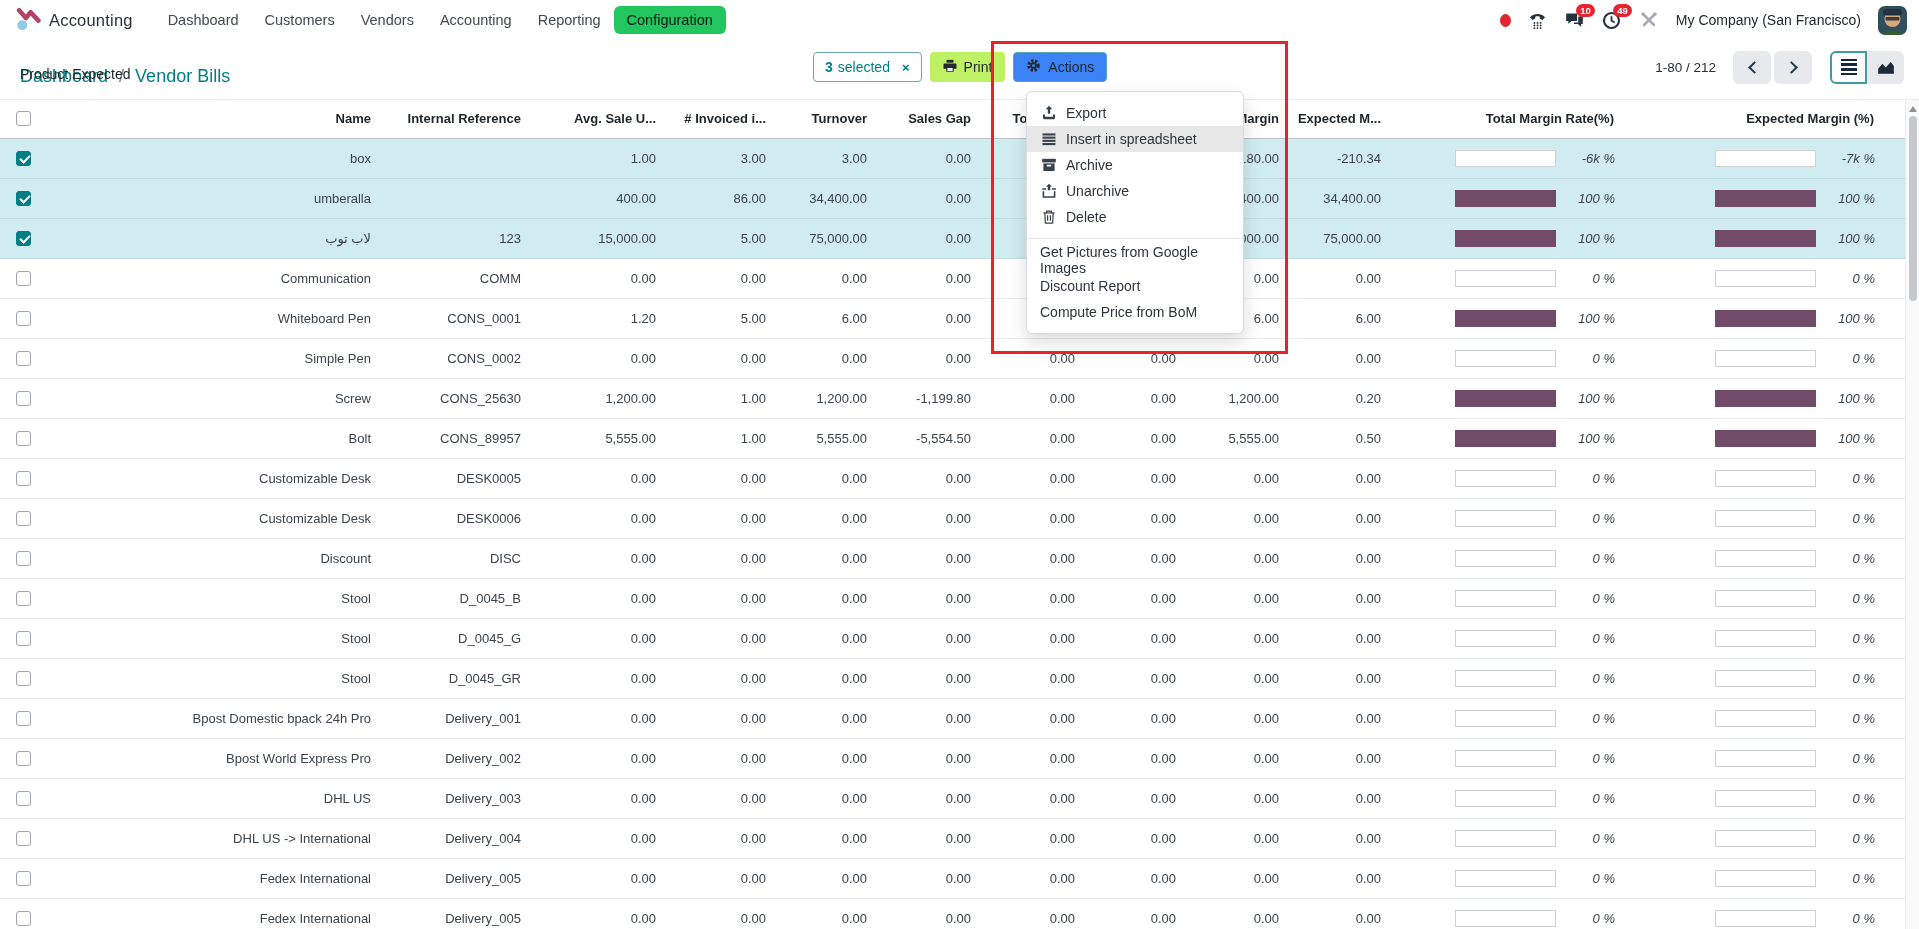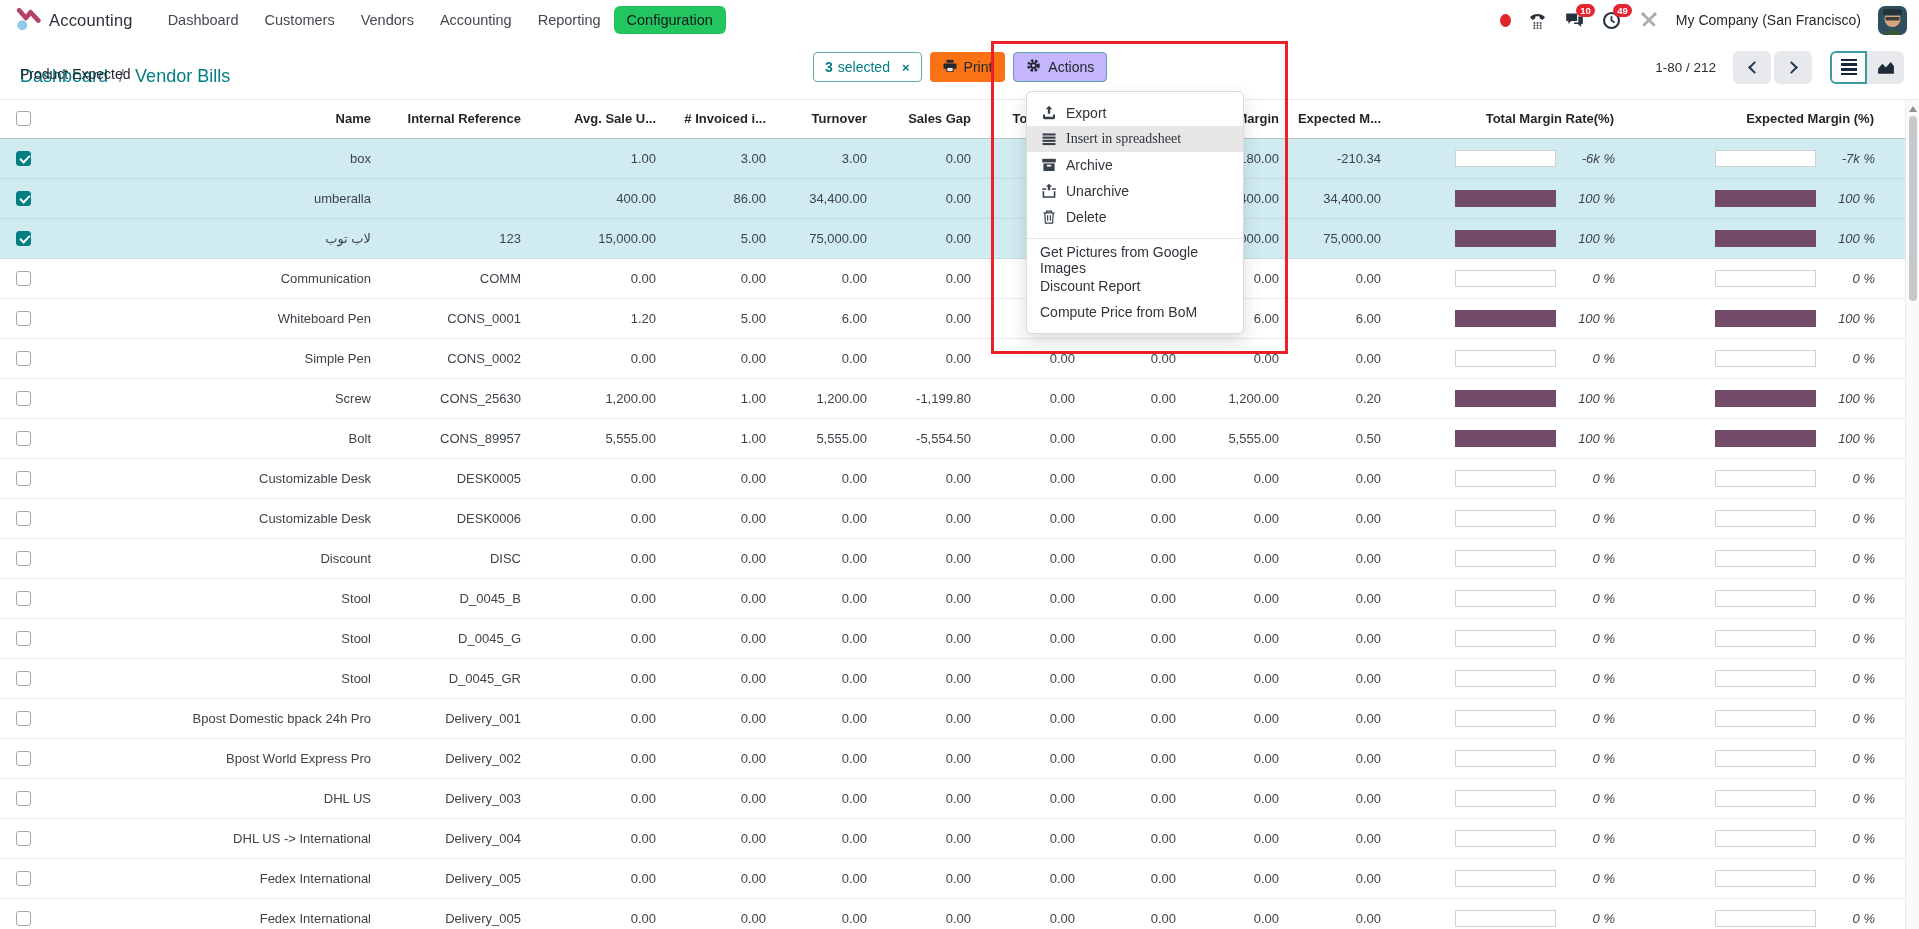--- a/index.html
+++ b/index.html
@@ -27,22 +27,22 @@
   .controlbar { position:absolute; left:0; top:40px; width:1919px; height:60px; background:#fff; border-bottom:1px solid #ececee; }
   .breadcrumb { position:absolute; left:20px; top:26px; font-size:18px; white-space:nowrap; }
   .breadcrumb a { color:#017e84; text-decoration:none; cursor:pointer; }
   .crumb-sep { color:#7a828a; margin:0 6px; }
   .view-title { position:absolute; left:20px; top:26px; font-size:14px; color:#23272b; }
 
   .center-controls { position:absolute; left:813px; top:12px; display:flex; align-items:center; gap:8px; height:30px; }
   .chip { display:flex; align-items:center; height:30px; padding:0 11px; border:1px solid #66a9ad; border-radius:4px; background:#fff; color:#017e84; font-size:14px; cursor:pointer; }
   .chip b { font-weight:700; margin-right:5px; }
   .chip .x { margin-left:12px; font-weight:700; font-size:13px; cursor:pointer; }
-  .btn { display:flex; align-items:center; gap:7px; height:30px; padding:0 12px; border-radius:4px; background:#f97316; color:#23272f; font-size:14px; cursor:pointer; border:1px solid transparent; white-space:nowrap; }
-  .btn.actions { background:#c4b5fd; border:1px solid #5ba6ab; }
+  .btn { display:flex; align-items:center; gap:7px; height:30px; padding:0 12px; border-radius:4px; background:#bef264; color:#23272f; font-size:14px; cursor:pointer; border:1px solid transparent; white-space:nowrap; }
+  .btn.actions { background:#3b82f6; border:1px solid #5ba6ab; }
 
   .pager-zone { position:absolute; right:15px; top:10px; display:flex; align-items:center; height:34px; }
   .pager-text { font-size:13.5px; color:#2a2f35; margin-right:14px; cursor:pointer; }
   .pg-btn { width:38px; height:33px; background:#e7e9ed; border-radius:6px; display:flex; align-items:center; justify-content:center; cursor:pointer; margin-left:3px; }
   .chev { width:9px; height:9px; border-top:2px solid #1f3a4d; border-right:2px solid #1f3a4d; }
   .chev.left { transform:rotate(-135deg); margin-left:4px; }
   .chev.right { transform:rotate(45deg); margin-right:4px; }
   .switcher { display:flex; margin-left:18px; }
   .sw-btn { width:37px; height:33px; display:flex; align-items:center; justify-content:center; cursor:pointer; background:#e7e9ed; }
   .sw-btn.list { background:#fff; border:2px solid #3e9ba0; border-radius:6px 0 0 6px; }
@@ -64,21 +64,21 @@
   .cb.checked::after { content:""; position:absolute; left:3px; top:3.5px; width:8px; height:4px; border-left:2px solid #fff; border-bottom:2px solid #fff; transform:rotate(-45deg); }
   .barwrap { display:flex; align-items:center; justify-content:flex-end; gap:11px; padding-right:1px;font-style:italic; }
   .bar { width:101px; height:17px; border:1px solid #cfd2d5; background:#fff; }
   .bar.full { border-color:#714b67; }
   .bar .fill { height:100%; background:#714b67; }
   .pct { width:48px; text-align:right; color:#3c434a; }
 
   
   .dropdown { position:absolute; left:1026px; top:91px; width:218px; background:#fff; border:1px solid #d8dadd; border-radius:6px; box-shadow:0 8px 18px rgba(40,40,40,.16); padding:8px 0; z-index:30; }
   .dd-item { height:26px; display:flex; align-items:center; padding:0 13px; font-size:14px; color:#2e343a; cursor:pointer; }
-  .dd-item.hl { background:#e7e7e7;font-family:Liberation Serif, serif; }
+  .dd-item.hl { background:#e7e7e7; }
   .dd-ico { width:17px; height:17px; margin-right:9px; display:flex; align-items:center; justify-content:center; color:#39424c; flex:0 0 17px; }
   .dd-sep { border-top:1px solid #e4e6e8; margin:8px 0; }
 
   
   .annotation { position:absolute; left:991px; top:41px; width:297px; height:313px; border:3px solid #ec2028; z-index:40; pointer-events:none; }
 
   
   .scrollbar { position:absolute; right:0; top:100px; width:14px; height:829px; background:#fafafa; border-left:1px solid #ebebeb; z-index:10; }
   .sb-arrow { width:0; height:0; border-left:4px solid transparent; border-right:4px solid transparent; border-bottom:6px solid #8d9298; margin:6px auto 4px auto; }
   .sb-thumb { width:8px; margin:0 auto; height:185px; background:#c6c9cc; border-radius:4px; cursor:pointer; }

